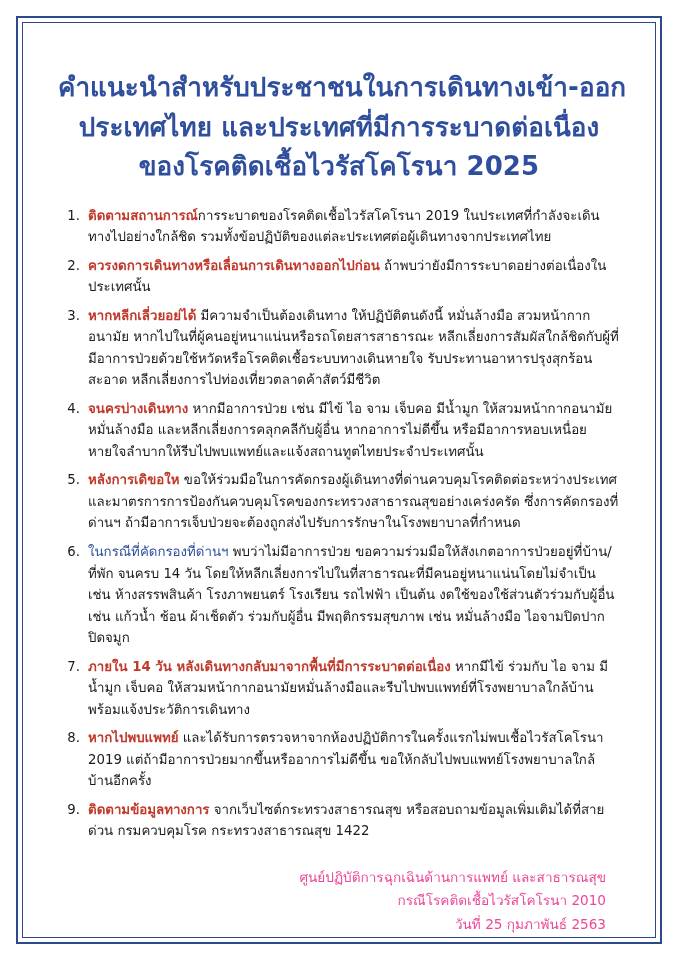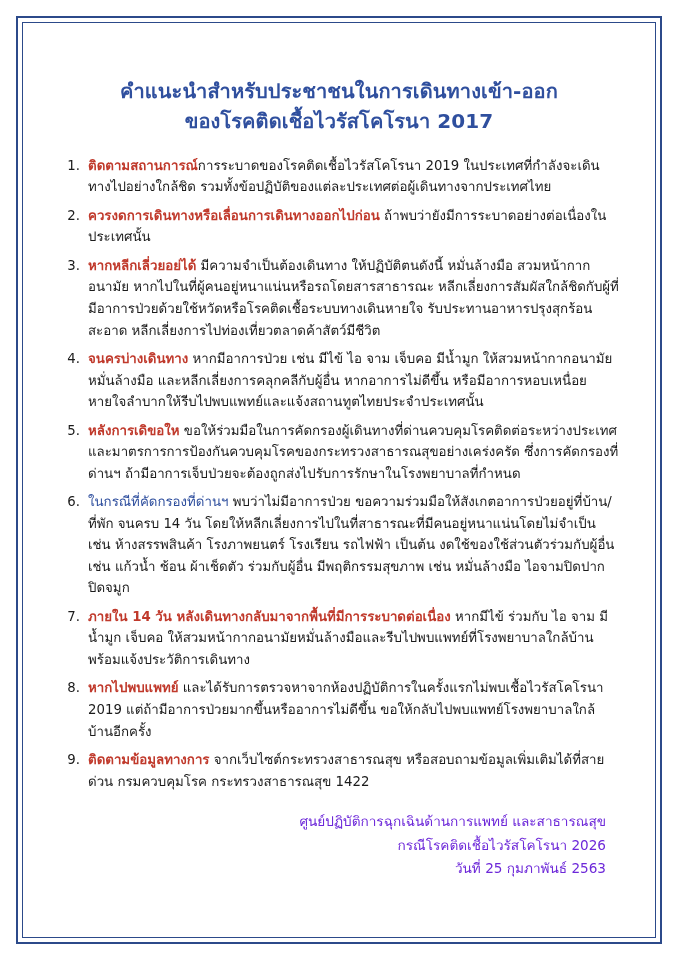--- a/index.html
+++ b/index.html
@@ -44,24 +44,24 @@
     left: 34px;
     top: 34px;
     right: 34px;
     bottom: 34px;
     box-sizing: border-box;
     padding: 34px 24px 10px 24px;
   }
   .title {
     text-align: center;
     color: #2f4f9e;
-    font-size: 20px;
+    font-size: 26px;
     line-height: 1.52;
     font-weight: bold;
-    margin: 8px 0 18px 0;
+    margin: 0 0 18px 0;
     letter-spacing: 0.1px;
   }
   .title .line {
     display: block;
     white-space: nowrap;
   }
   ol.items {
     margin: 0;
     padding: 0;
     list-style: none;
@@ -88,43 +88,44 @@
   .hl {
     color: #c0392b;
     font-weight: bold;
     margin-top: 19px;
   }
   .hl-blue {
     color: #2f4f9e;
     font-weight: normal;
   }
   .signature {
-    margin-top: 18px;
+    margin-top: 24px;
     text-align: right;
-    color: #6d28d9;
+    color: #ec4899;
     font-size: 13.6px;
     line-height: 1.72;
     padding-right: 14px;
   }
   .signature div {
     white-space: nowrap;
   }
 </style>
 </head>
 <body>
 
 <div class="poster">
   <div class="frame-outer"></div>
   <div class="frame-inner"></div>
 
   <div class="content">
 
     <h1 class="title">
       <span class="line">คำแนะนำสำหรับประชาชนในการเดินทางเข้า-ออก</span>
-      <span class="line">ของโรคติดเชื้อไวรัสโคโรนา 2017</span>
+      <span class="line">ประเทศไทย และประเทศที่มีการระบาดต่อเนื่อง</span>
+      <span class="line">ของโรคติดเชื้อไวรัสโคโรนา 2025</span>
     </h1>
 
     <ol class="items">
       <li>
         <span class="num">1.</span>
         <span class="hl">ติดตามสถานการณ์</span><span>การระบาดของโรคติดเชื้อไวรัสโคโรนา 2019 ในประเทศที่กำลังจะเดินทางไปอย่างใกล้ชิด รวมทั้งข้อปฏิบัติของแต่ละประเทศต่อผู้เดินทางจากประเทศไทย</span>
       </li>
       <li>
         <span class="num">2.</span>
         <span class="hl">ควรงดการเดินทางหรือเลื่อนการเดินทางออกไปก่อน</span><span> ถ้าพบว่ายังมีการระบาดอย่างต่อเนื่องในประเทศนั้น</span>
@@ -154,18 +155,18 @@
         <span class="hl">หากไปพบแพทย์</span><span> และได้รับการตรวจหาจากห้องปฏิบัติการในครั้งแรกไม่พบเชื้อไวรัสโคโรนา 2019 แต่ถ้ามีอาการป่วยมากขึ้นหรืออาการไม่ดีขึ้น ขอให้กลับไปพบแพทย์โรงพยาบาลใกล้บ้านอีกครั้ง</span>
       </li>
       <li>
         <span class="num">9.</span>
         <span class="hl">ติดตามข้อมูลทางการ</span><span> จากเว็บไซต์กระทรวงสาธารณสุข หรือสอบถามข้อมูลเพิ่มเติมได้ที่สายด่วน กรมควบคุมโรค กระทรวงสาธารณสุข 1422</span>
       </li>
     </ol>
 
     <div class="signature">
       <div>ศูนย์ปฏิบัติการฉุกเฉินด้านการแพทย์ และสาธารณสุข</div>
-      <div>กรณีโรคติดเชื้อไวรัสโคโรนา 2026</div>
+      <div>กรณีโรคติดเชื้อไวรัสโคโรนา 2010</div>
       <div>วันที่ 25 กุมภาพันธ์ 2563</div>
     </div>
 
   </div>
 </div>
 
 </body></html>

